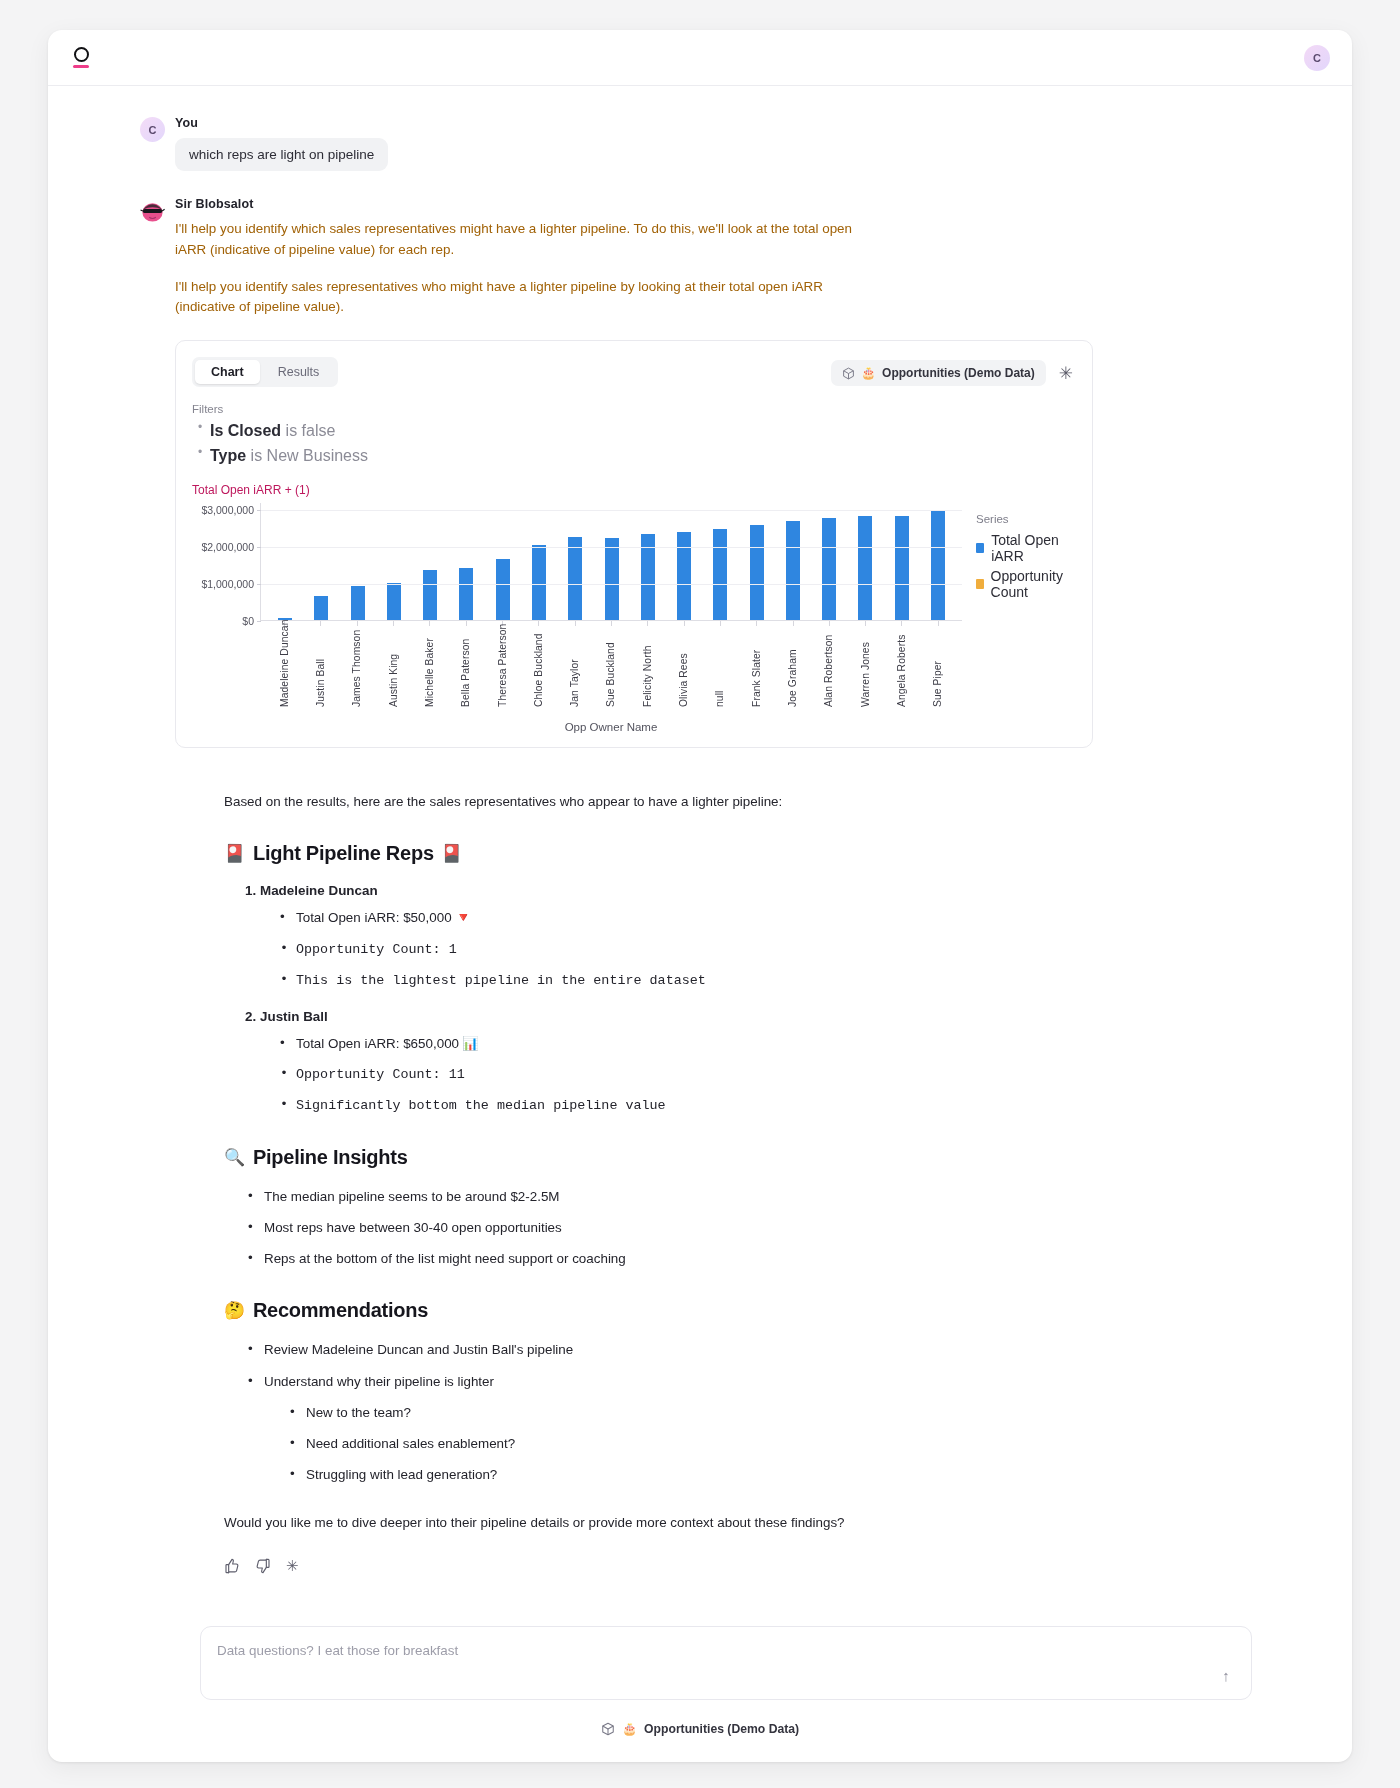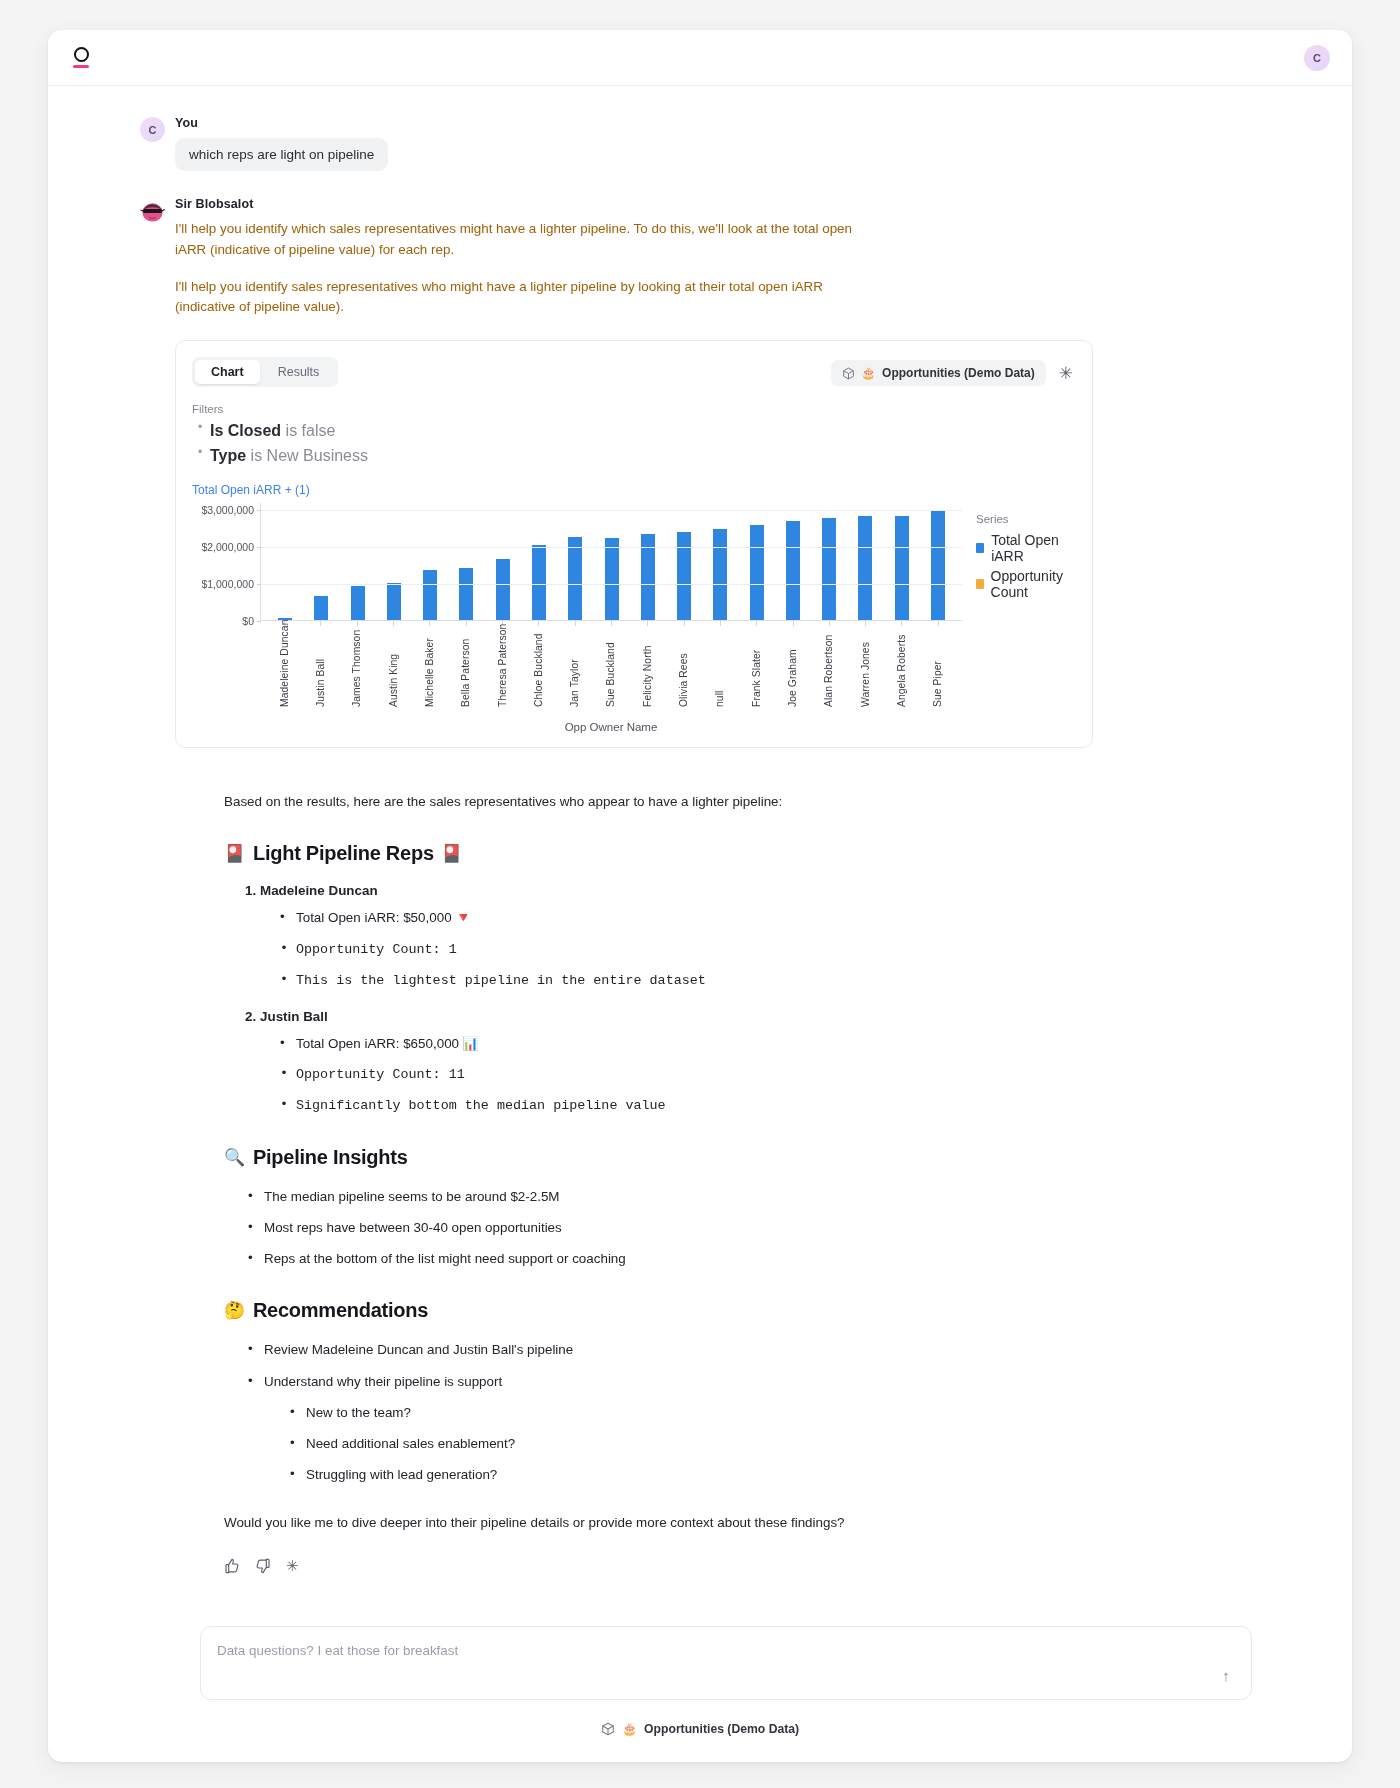--- a/index.html
+++ b/index.html
@@ -159,21 +159,21 @@
     padding-left: 18px; line-height: 1.55;
   }
   .filters-list li:before {
     content: "•"; position: absolute; left: 6px; top: -1px; color: #9a9aa4; font-size: 12px;
   }
   .filters-list b { color: #2c2c35; font-weight: 700; }
 
   .chart-title {
     margin-top: 14px;
     font-size: 12px;
-    color: #3b82f6;
+    color: #be185d;
   }
 
   
   .plot-wrap { display: flex; margin-top: 6px; }
   .plot-area { position: relative; width: 770px; }
 
   .plot-grid {
     position: relative;
     height: 118px;
     margin-left: 68px;
@@ -608,21 +608,21 @@
       <li>Reps at the bottom of the list might need support or coaching</li>
     </ul>
 
     <div class="answer-h2">
       <span class="emoji">🤔</span>
       <span>Recommendations</span>
     </div>
     <ul class="flat-list">
       <li>Review Madeleine Duncan and Justin Ball's pipeline</li>
       <li>
-        <span>Understand why their pipeline is support</span>
+        <span>Understand why their pipeline is lighter</span>
         <ul class="nested-list">
           <li>New to the team?</li>
           <li>Need additional sales enablement?</li>
           <li>Struggling with lead generation?</li>
         </ul>
       </li>
     </ul>
 
     <div class="closing">Would you like me to dive deeper into their pipeline details or provide more context about these findings?</div>
 

